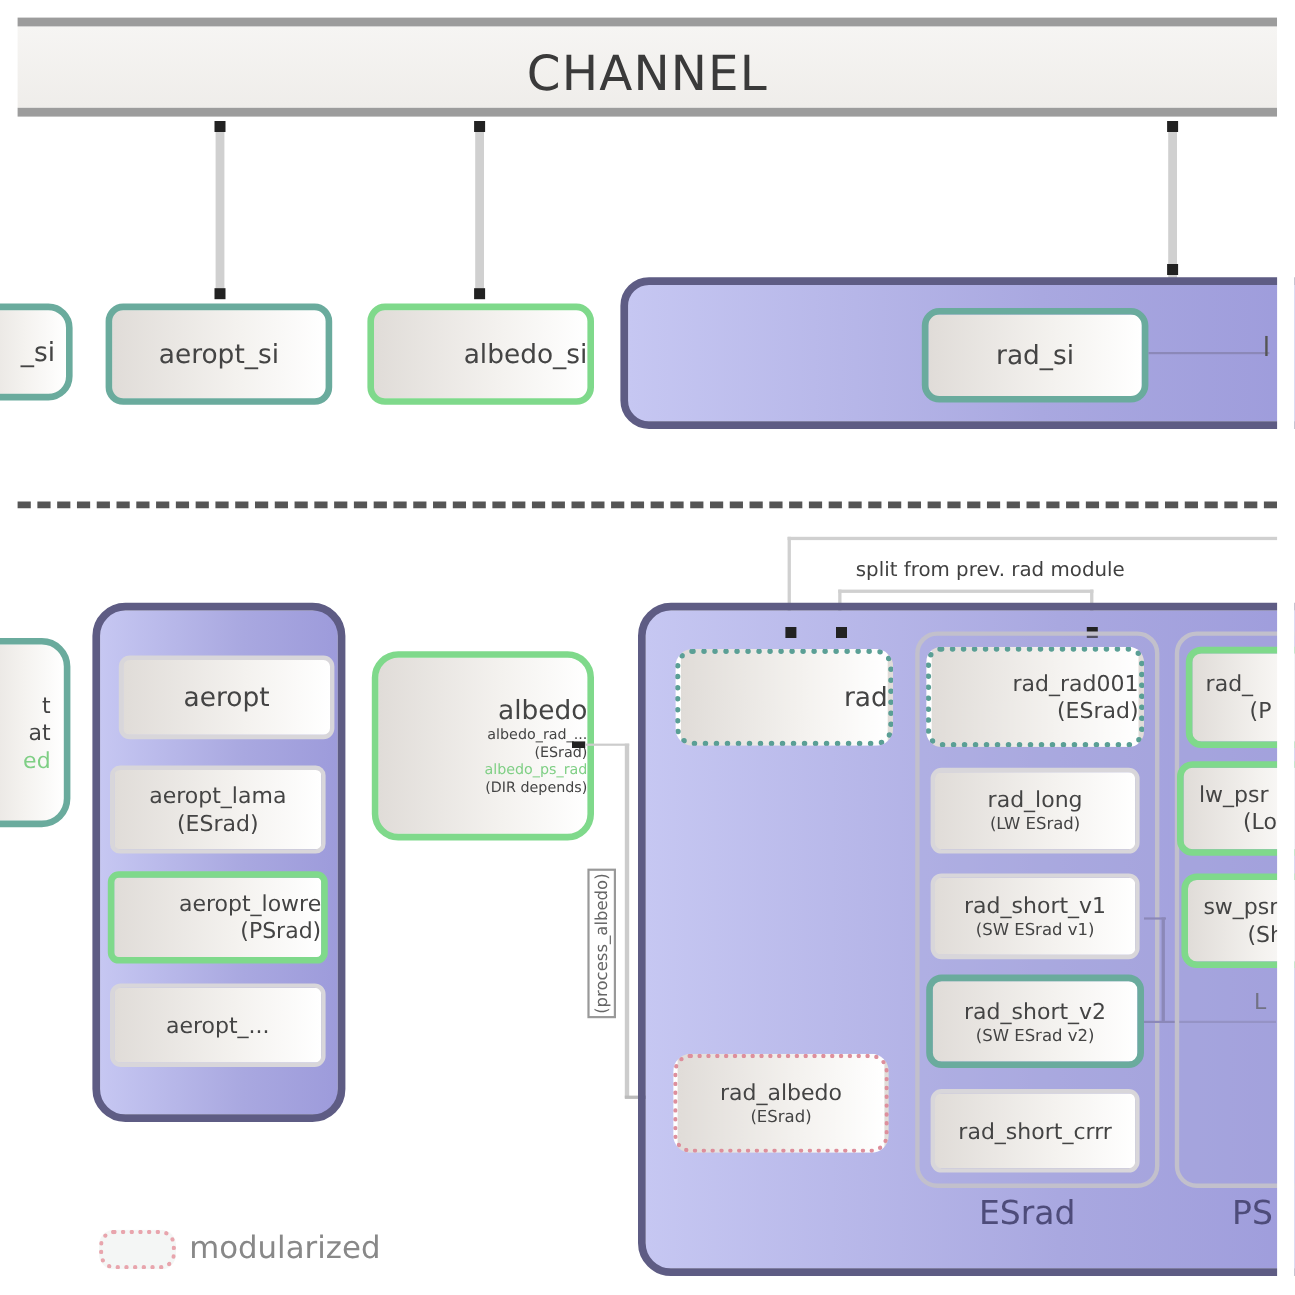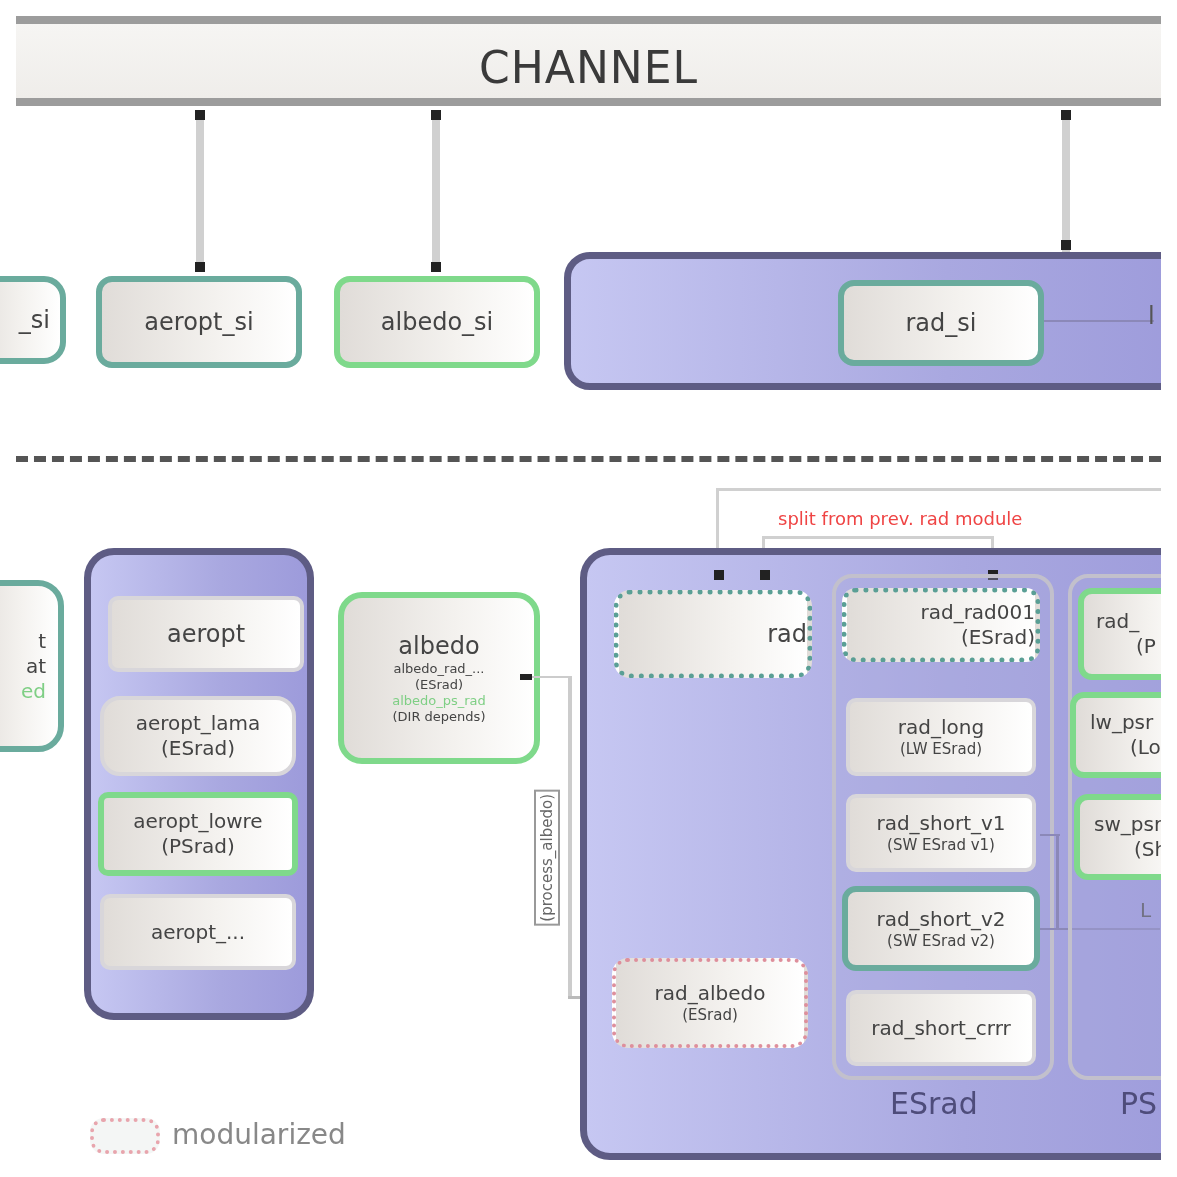--- a/index.html
+++ b/index.html
@@ -17,39 +17,39 @@
   
   .vline { width:8px; background:#d0d0d0; }
   .dot { width:10px; height:10px; background:#222; }
   .hline { height:2px; background:#8b88b8; }
 
   
   .box { border-radius:16px; background:linear-gradient(90deg,#e0dcd8,#f4f2ef 60%,#ffffff);
     display:flex; flex-direction:column; align-items:center; justify-content:center;
     text-align:center; color:#444; line-height:1.25; }
   .b-teal { border:6px solid #6aab9d; }
-  .b-green { border:6px solid #7fd98b; }
+  .b-green { border:6px solid #7fd98b;align-items:flex-end; }
   .b-teal-dot { border:5px dotted #5a9f95;align-items:flex-end; }
   .b-red-dot { border:4px dotted #de8f9c; }
   .b-none { border:4px solid #d8d6da; }
   .t-lg { font-size:24px; }
   .t-md { font-size:20px; }
   .t-sm { font-size:15px; }
   .t-xs { font-size:13px; }
   .t-green { color:#7fcf85; }
 
   
   .purple { border:7px solid #5e5c84; border-radius:30px;
     background:linear-gradient(90deg,#c6c7f2,#a9a8e0 60%,#9d9bdb); }
   .group { border:4px solid #c2c0cc; border-radius:20px; background:rgba(170,168,220,0.35); }
 
   .dash { left:16px; top:456px; width:1145px; height:0; border-top:6px dashed #555; }
 
   .note-box { border-top:3px solid #d0d0d0; border-left:3px solid #d0d0d0; }
-  .note { font-size:18px; color:#ef4444; }
+  .note { font-size:18px; color:#404040; }
 
   .vtext { writing-mode:vertical-rl; transform:rotate(180deg); font-size:15px; color:#666;
     border:2px solid #999; padding:2px; }
 
   .esmlabel { font-size:30px; color:#4e4c7a; }
   .legend-swatch { width:70px; height:36px; border:4px dotted #e8a5ad; border-radius:14px; background:#f4f6f5; }
   .legend-text { font-size:28px; color:#888; }
 </style>
 </head>
 <body>
@@ -92,21 +92,21 @@
 <div class="abs box b-teal t-md" style="left:-40px;top:580px;width:104px;height:172px;border-radius:0 26px 26px 0;align-items:flex-end;padding-right:12px;">
   <span>t</span>
   <span>at</span>
   <span class="t-green">ed</span>
 </div>
 
 <div class="abs purple" style="left:84px;top:548px;width:230px;height:472px;"></div>
 <div class="abs box b-none t-lg" style="left:108px;top:596px;width:196px;height:76px;border-radius:10px;">
   <span>aeropt</span>
 </div>
-<div class="abs box b-none t-md" style="left:100px;top:696px;width:196px;height:80px;border-radius:20px;">
+<div class="abs box b-none t-md" style="left:100px;top:696px;width:196px;height:80px;border-radius:9px;">
   <span>aeropt_lama</span>
   <span>(ESrad)</span>
 </div>
 <div class="abs box b-green t-md" style="left:98px;top:792px;width:200px;height:84px;border-radius:10px;">
   <span>aeropt_lowre</span>
   <span>(PSrad)</span>
 </div>
 <div class="abs box b-none t-md" style="left:100px;top:894px;width:196px;height:76px;border-radius:10px;">
   <span>aeropt_...</span>
 </div>
@@ -135,21 +135,21 @@
 
 <div class="abs box b-teal-dot t-lg" style="left:614px;top:590px;width:198px;height:88px;">
   <span>rad</span>
 </div>
 <div class="abs box b-red-dot t-md" style="left:612px;top:958px;width:196px;height:90px;">
   <span>rad_albedo</span>
   <span class="t-sm">(ESrad)</span>
 </div>
 
 <div class="abs group" style="left:832px;top:574px;width:222px;height:506px;"></div>
-<div class="abs box b-teal-dot t-md" style="left:842px;top:588px;width:198px;height:74px;border-radius:14px;">
+<div class="abs box b-teal-dot t-md" style="left:842px;top:588px;width:198px;height:91px;border-radius:14px;">
   <span>rad_rad001</span>
   <span>(ESrad)</span>
 </div>
 <div class="abs box b-none t-md" style="left:846px;top:698px;width:190px;height:78px;border-radius:10px;">
   <span>rad_long</span>
   <span class="t-sm">(LW ESrad)</span>
 </div>
 <div class="abs box b-none t-md" style="left:846px;top:794px;width:190px;height:78px;border-radius:10px;">
   <span>rad_short_v1</span>
   <span class="t-sm">(SW ESrad v1)</span>

